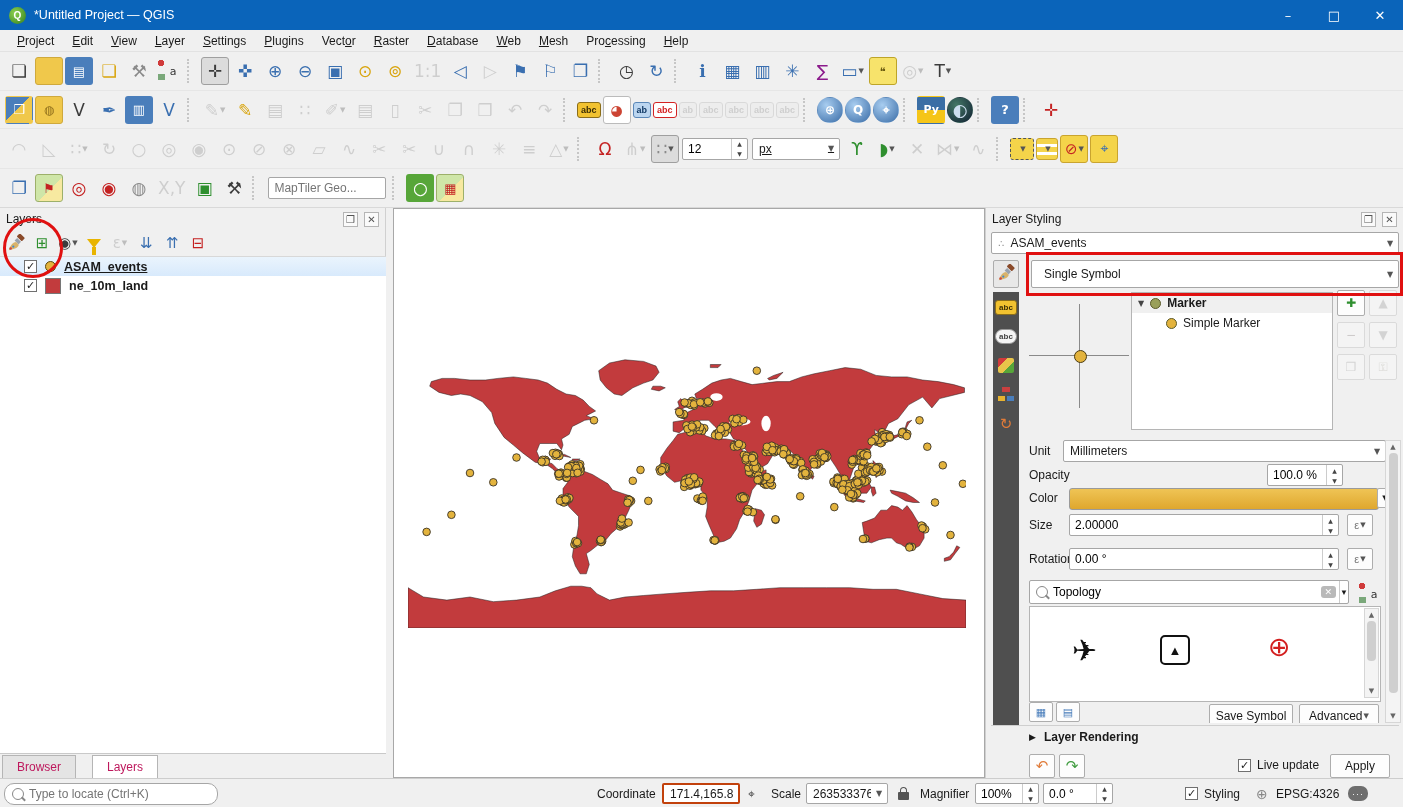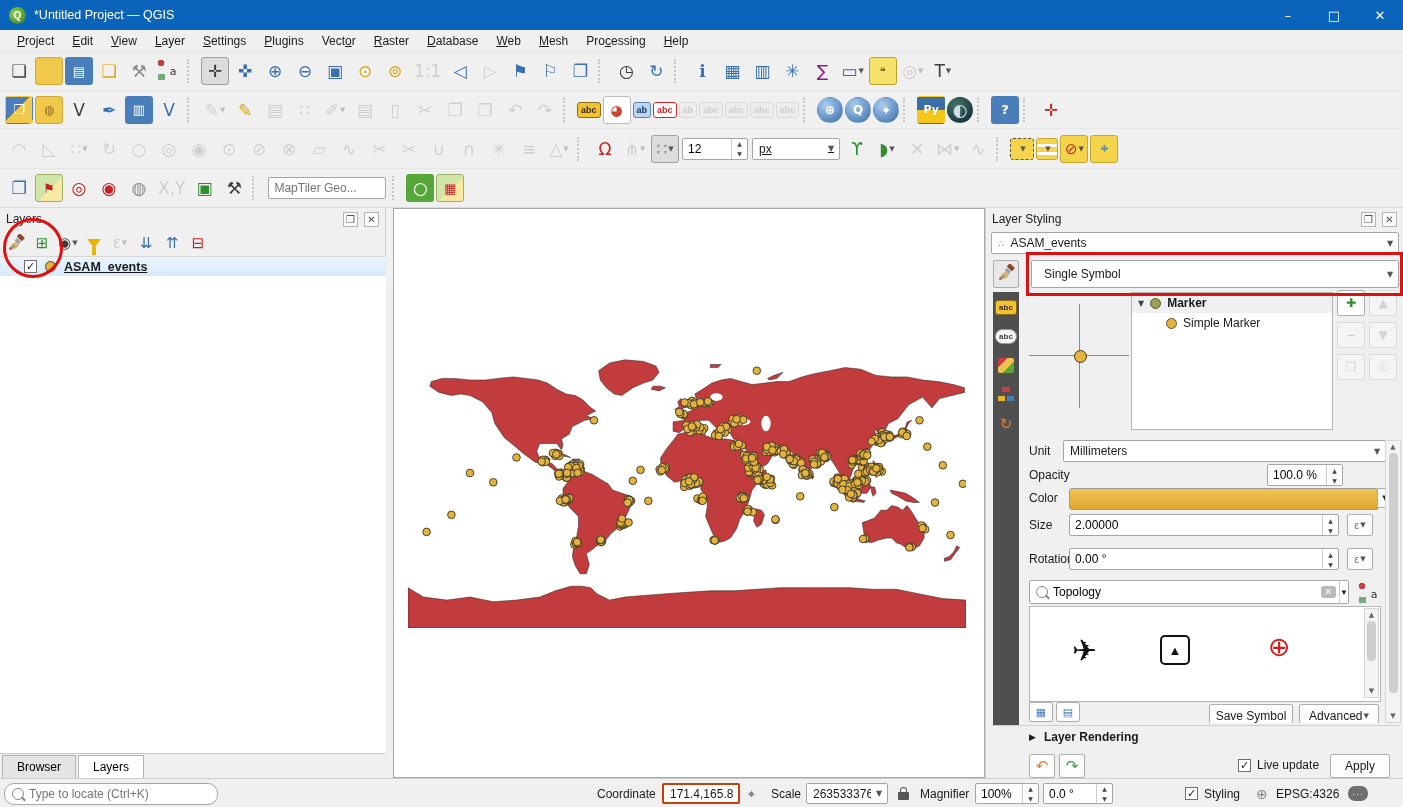--- a/index.html
+++ b/index.html
@@ -83,21 +83,21 @@
   .layer-row{display:flex;align-items:center;height:19px;padding-left:24px;gap:8px;}
   .layer-row .lname{font-weight:bold;font-size:12.5px;}
   .layer-row.sel{background:linear-gradient(#eaf4fd,#d8eafc);}
   .layer-row.sel .lname{text-decoration:underline;}
   .swatch-dot{width:9px;height:9px;border-radius:50%;border:1px solid #5a4a10;}
   .swatch-sq{width:14px;height:14px;border:1px solid #777;}
   
   #map-canvas{left:393px;top:208px;width:592px;height:570px;background:#fff;border:1px solid #a8a8a8;box-sizing:border-box;}
   
   #dock-tabs{left:0;top:753px;width:386px;height:25px;background:#f0f0f0;border-top:1px solid #c9c9c9;display:flex;align-items:flex-end;padding-left:2px;box-sizing:border-box;}
-  .dtab{padding:4px 14px;border:1px solid #b5b5b5;border-bottom:none;margin-right:2px;font-size:12px;background:#e4e4e4;color:#000000;}
+  .dtab{padding:4px 14px;border:1px solid #b5b5b5;border-bottom:none;margin-right:16px;font-size:12px;background:#e4e4e4;color:#be185d;}
   .dtab.active{background:#fff;}
   
   #styling-panel{left:985px;top:208px;width:418px;height:570px;background:#f0f0f0;box-sizing:border-box;border-left:1px solid #d0d0d0;}
   .sp{position:absolute;}
   #sp-strip{left:7px;top:84px;width:26px;height:434px;background:#4f4f4f;display:flex;flex-direction:column;align-items:center;padding-top:8px;gap:14px;box-sizing:border-box;}
   .cube{width:16px;height:15px;border-radius:2px;background:linear-gradient(135deg,#d23b3b 30%,#e8c54a 30% 62%,#57a639 62%);}
   .orgchart{width:16px;height:14px;background:
      linear-gradient(#c94040,#c94040) 4px 0/8px 5px no-repeat,
      linear-gradient(#e8b330,#e8b330) 0 9px/7px 5px no-repeat,
      linear-gradient(#4a7ebb,#4a7ebb) 9px 9px/7px 5px no-repeat;}
@@ -318,20 +318,25 @@
         <span class="ltool c-gray dis">ε<span class="caret">▼</span></span>
         <span class="ltool c-blue">⇊</span>
         <span class="ltool c-blue">⇈</span>
         <span class="ltool c-red">⊟</span>
       </div>
     <div id="layers-list">
         <div class="layer-row sel">
           <span class="checkbox on"></span>
           <span class="swatch-dot" style="background: rgb(227, 179, 61);"></span>
           <span class="lname">ASAM_events</span>
+        </div>
+        <div class="layer-row">
+          <span class="checkbox on"></span>
+          <span class="swatch-sq" style="background: rgb(194, 59, 61);"></span>
+          <span class="lname">ne_10m_land</span>
         </div>
       </div>
   </div>
 
   <div id="map-canvas" class="abs">
     <svg id="map-svg" width="558" height="279" viewBox="0 0 558 279" style="position:absolute;left:14px;top:140px;">
         <g>
           <path d="M21.7 37.2L31.0 43.4L43.4 46.5L52.7 45.0L62.0 46.5L74.4 52.7L83.7 63.6L86.8 74.4L96.1 88.4L105.4 96.1L114.7 103.9L127.1 113.2L133.3 114.7L139.5 116.3L144.2 119.4L148.8 124.0L153.5 127.1L158.1 127.1L155.0 124.0L148.8 119.4L144.2 114.7L139.5 113.2L142.6 110.0L138.0 108.5L131.8 110.0L128.7 102.3L131.8 94.5L141.1 94.5L148.8 94.5L153.5 100.8L155.0 96.1L153.5 89.9L161.2 85.3L164.3 77.5L170.5 74.4L176.7 71.3L186.0 69.8L178.3 66.7L187.6 62.0L181.3 57.4L175.2 51.1L167.4 46.5L158.1 45.0L148.8 40.3L139.5 34.1L130.2 31.0L117.8 29.4L105.4 27.9L89.9 29.4L77.5 31.0L62.0 31.0L46.5 29.4L34.1 29.4L23.3 32.6Z" fill="#c23b3d" stroke="#1f1f1f" stroke-width="0.5"></path>
           <path d="M190.7 21.7L201.5 14.0L217.0 10.8L235.6 12.4L248.0 17.1L251.1 23.3L244.9 31.0L235.6 34.1L224.8 38.8L213.9 46.5L206.2 45.0L198.4 38.8L192.2 31.0Z" fill="#c23b3d" stroke="#1f1f1f" stroke-width="0.5"></path>
           <path d="M155.0 127.1L159.7 133.3L155.0 139.5L155.0 148.8L161.2 158.1L170.5 167.4L170.5 176.7L169.0 186.0L165.8 196.8L164.3 207.7L167.4 217.0L172.1 224.8L178.3 224.8L181.3 215.5L178.3 204.6L182.9 201.5L190.7 195.3L196.8 192.2L203.1 184.5L213.9 175.2L220.1 162.8L224.8 151.9L223.2 147.3L213.9 144.2L204.6 141.1L200.0 134.8L192.2 130.2L184.5 125.5L176.7 122.5L167.4 120.9L159.7 124.0Z" fill="#c23b3d" stroke="#1f1f1f" stroke-width="0.5"></path>

